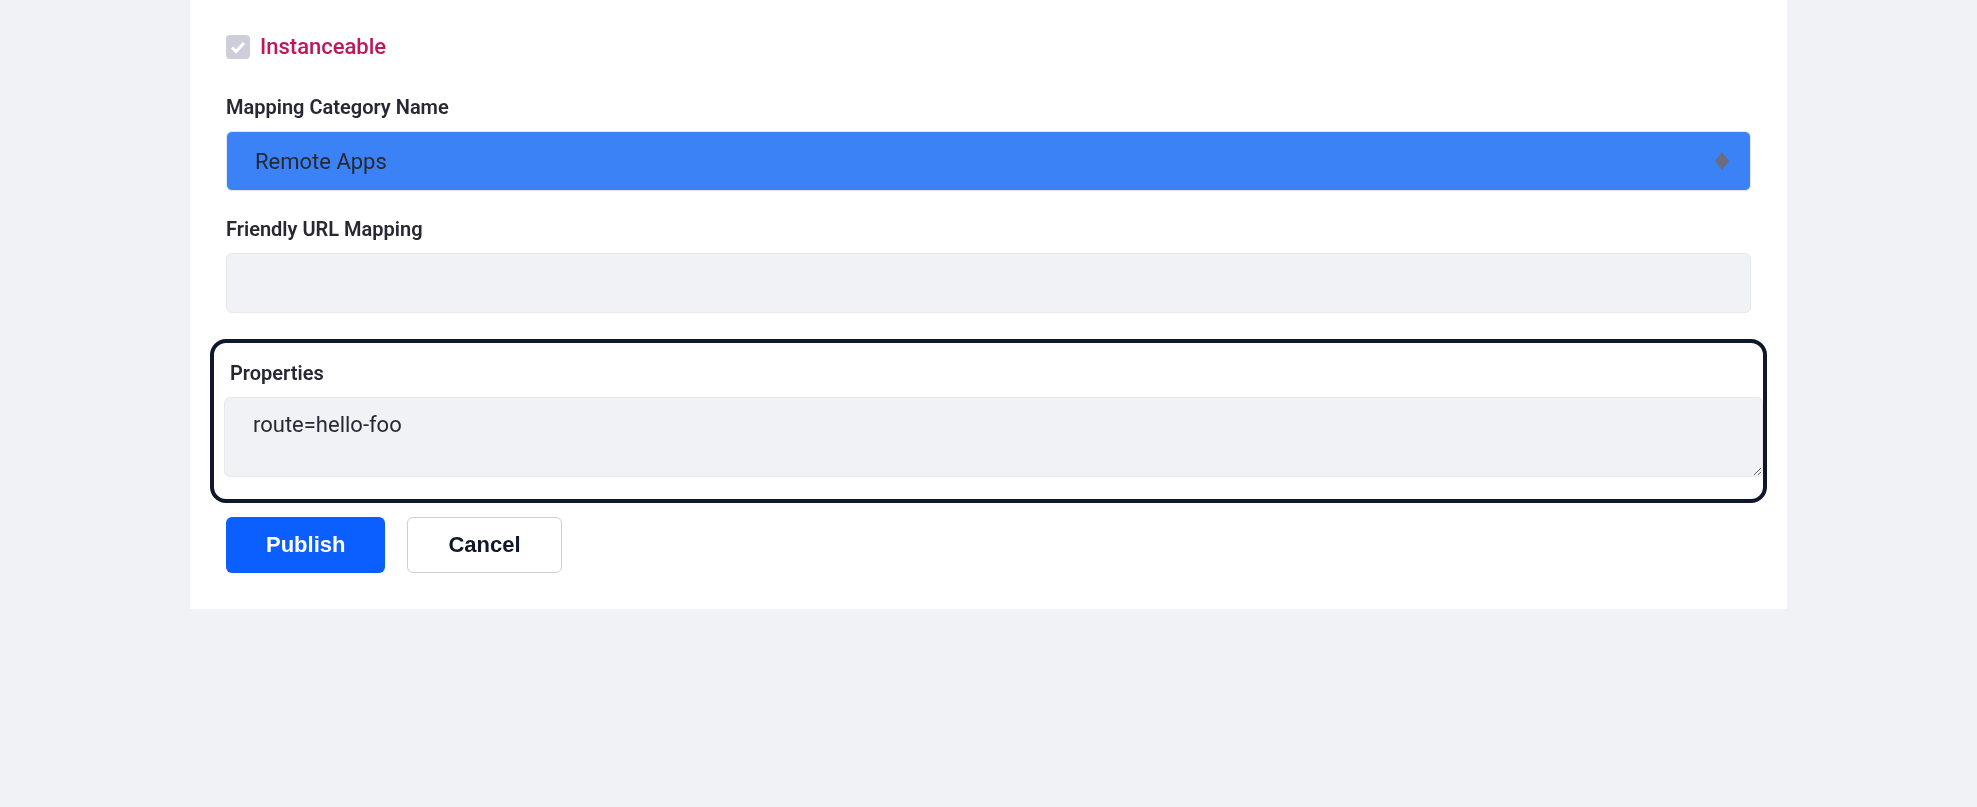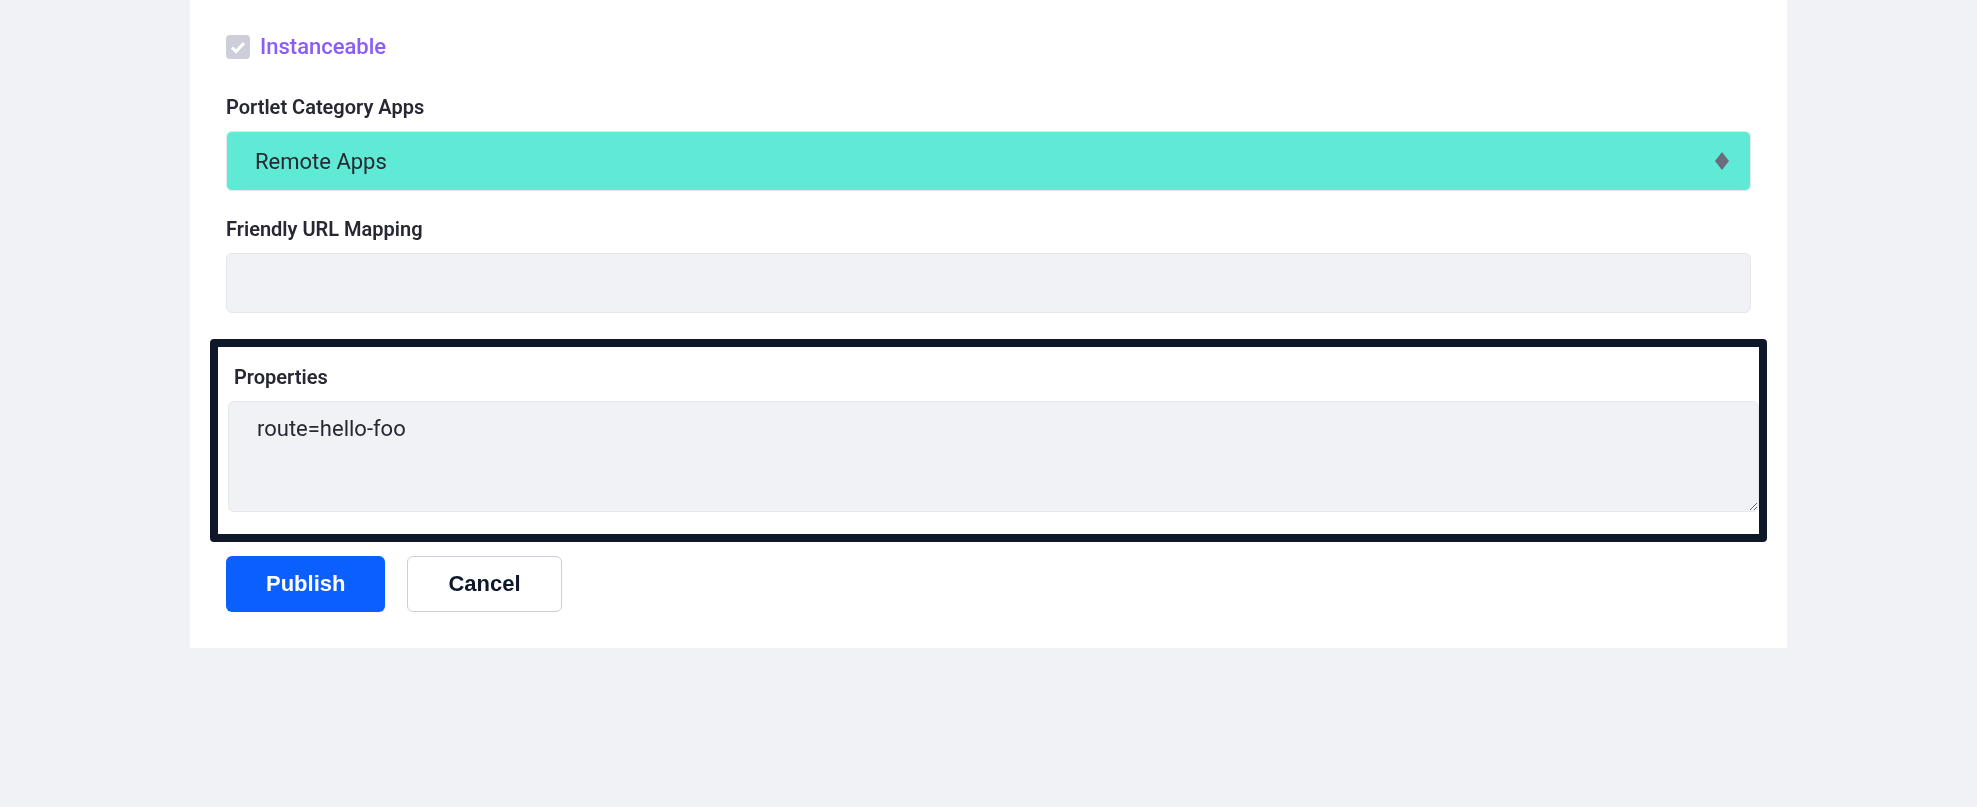--- a/index.html
+++ b/index.html
@@ -44,37 +44,37 @@
     }
     .checkbox svg {
       width: 16px;
       height: 16px;
       stroke: #ffffff;
       stroke-width: 3;
       fill: none;
     }
     .checkbox-label {
       font-size: 22px;
-      color: #8b5cf6;
+      color: #be185d;
       font-weight: 500;
     }
     .field-label {
       display: block;
       font-size: 20px;
       font-weight: 600;
       color: #272833;
       margin-bottom: 12px;
     }
     .select-wrapper {
       position: relative;
     }
     .select-input {
       width: 100%;
       height: 60px;
-      background-color: #5eead4;
+      background-color: #3b82f6;
       border: 1px solid #e7e7ed;
       border-radius: 6px;
       padding: 0 28px;
       font-size: 22px;
       color: #272833;
       display: flex;
       align-items: center;
       cursor: pointer;
     }
     .select-arrows {
@@ -97,34 +97,34 @@
       height: 60px;
       background-color: #f1f2f5;
       border: 1px solid #e7e7ed;
       border-radius: 6px;
       padding: 0 28px;
       font-size: 22px;
       color: #272833;
       outline: none;
     }
     .highlighted-section {
-      border: 8px solid #0f172a;
-      border-radius: 4px;
+      border: 4px solid #0f172a;
+      border-radius: 16px;
       padding: 18px 0 18px 10px;
       margin-left: -16px;
       margin-right: -16px;
       margin-top: 18px;
       margin-bottom: 14px;
     }
     .highlighted-section .field-label {
       margin-left: 6px;
     }
     .textarea-input {
       width: 100%;
-      height: 111px;
+      height: 80px;
       background-color: #f1f2f5;
       border: 1px solid #e7e7ed;
       border-radius: 6px;
       padding: 14px 28px;
       font-size: 22px;
       color: #272833;
       outline: none;
       resize: both;
       font-family: inherit;
     }
@@ -163,21 +163,21 @@
     <div class="checkbox-group form-group">
       <span class="checkbox">
         <svg viewBox="0 0 16 16">
           <polyline points="2,8.5 6,12.5 14,4"></polyline>
         </svg>
       </span>
       <span class="checkbox-label">Instanceable</span>
     </div>
 
     <div class="form-group">
-      <label class="field-label">Portlet Category Apps</label>
+      <label class="field-label">Mapping Category Name</label>
       <div class="select-wrapper">
         <div class="select-input">
           <span>Remote Apps</span>
         </div>
         <span class="select-arrows">
           <svg viewBox="0 0 14 9">
               <polygon points="7,0 14,9 0,9"></polygon>
             </svg>
           <svg viewBox="0 0 14 9">
               <polygon points="0,0 14,0 7,9"></polygon>

